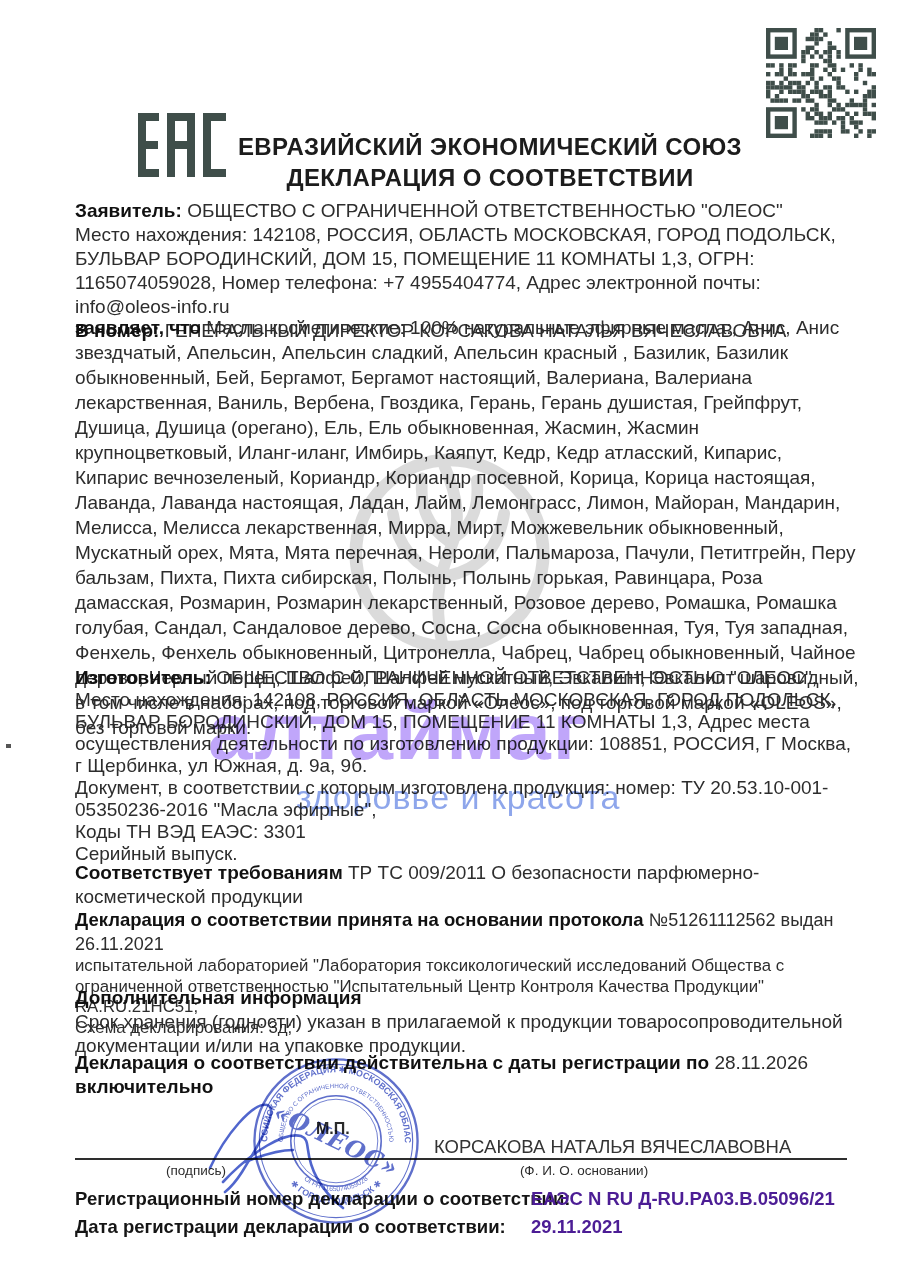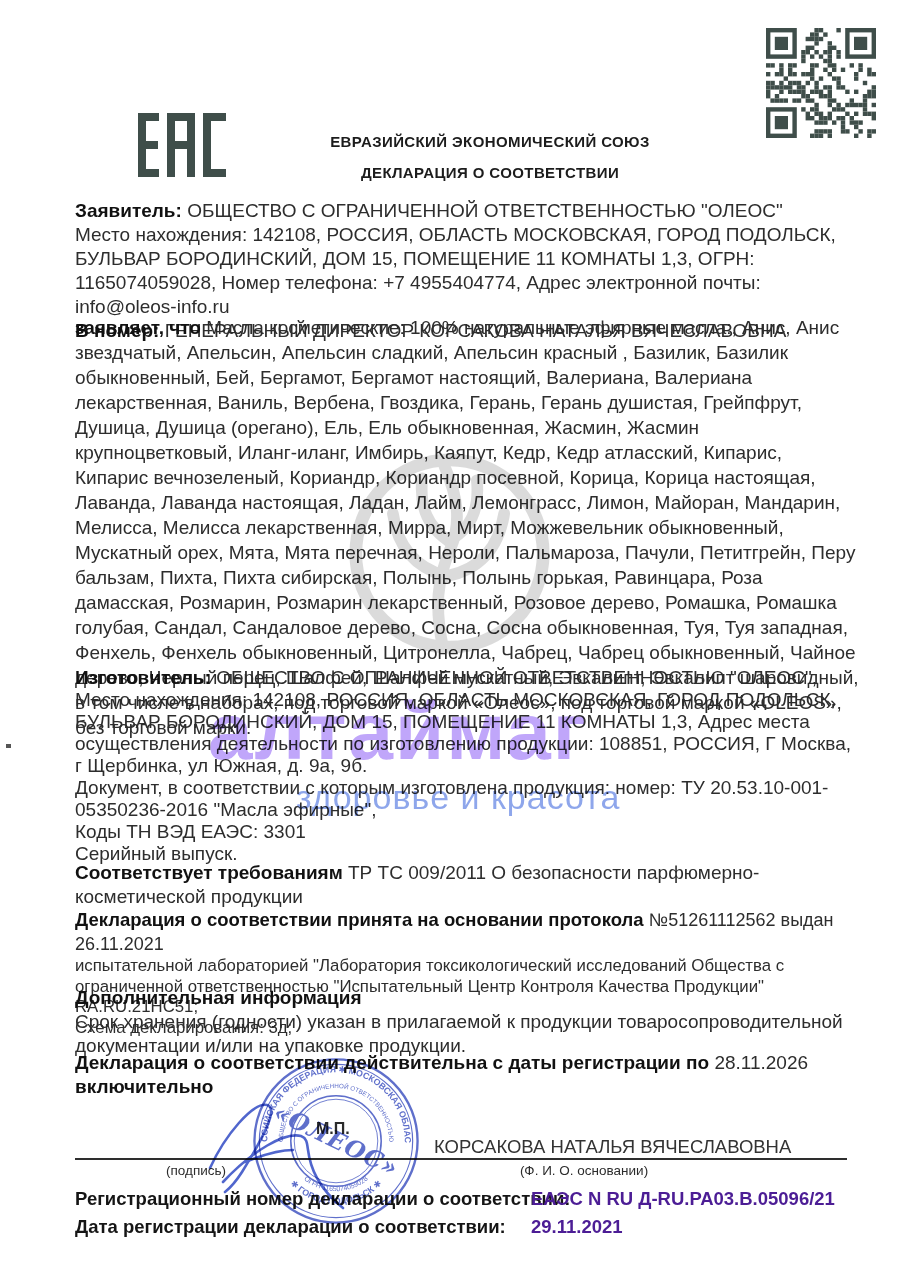--- a/index.html
+++ b/index.html
@@ -3,21 +3,21 @@
 <meta charset="utf-8">
 <style>
   html,body{margin:0;padding:0;background:#e9e9e9;}
   .page{
     position:relative;width:900px;height:1273px;background:#ffffff;
     font-family:"Liberation Sans","DejaVu Sans",sans-serif;color:#2d2d2d;
     overflow:hidden;margin:0 auto;
   }
   .abs{position:absolute;}
   .hdr{left:120px;width:740px;text-align:center;font-weight:bold;color:#1c1c1c;
-       font-size:15px;letter-spacing:.4px;}
+       font-size:24px;letter-spacing:.4px;}
   .body-block{left:75px;width:784px;font-size:19px;line-height:22px;}
   .para{margin:0;}
   b{color:#111;}
   .lh26{line-height:25px;}
   .lh24{line-height:24px;}
   .lh22{line-height:22px;}
   .small{font-size:16.8px;line-height:20.5px;}
   .val{font-weight:normal;}
   .mp{font-size:16px;font-weight:bold;color:#2b2b2b;}
   .sig-name{font-size:18.5px;color:#333;margin-left:48px;}

